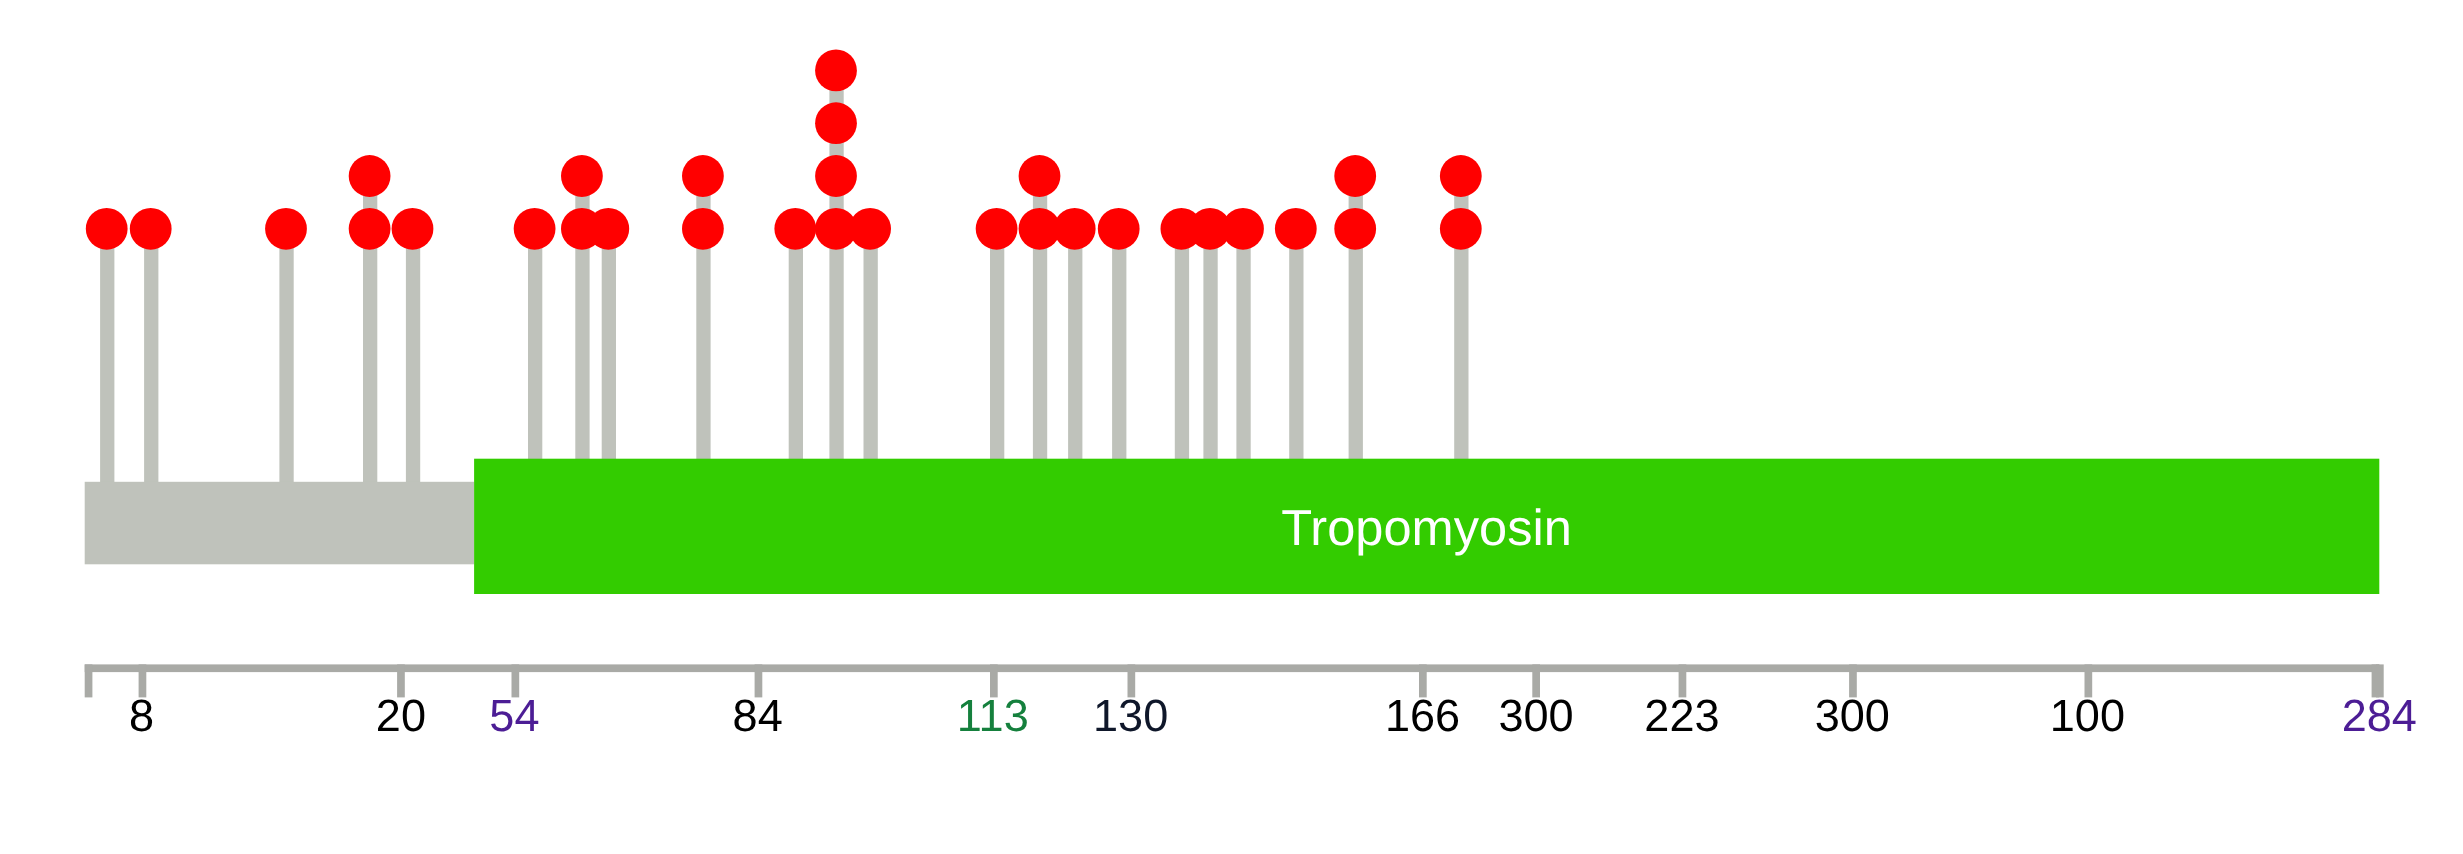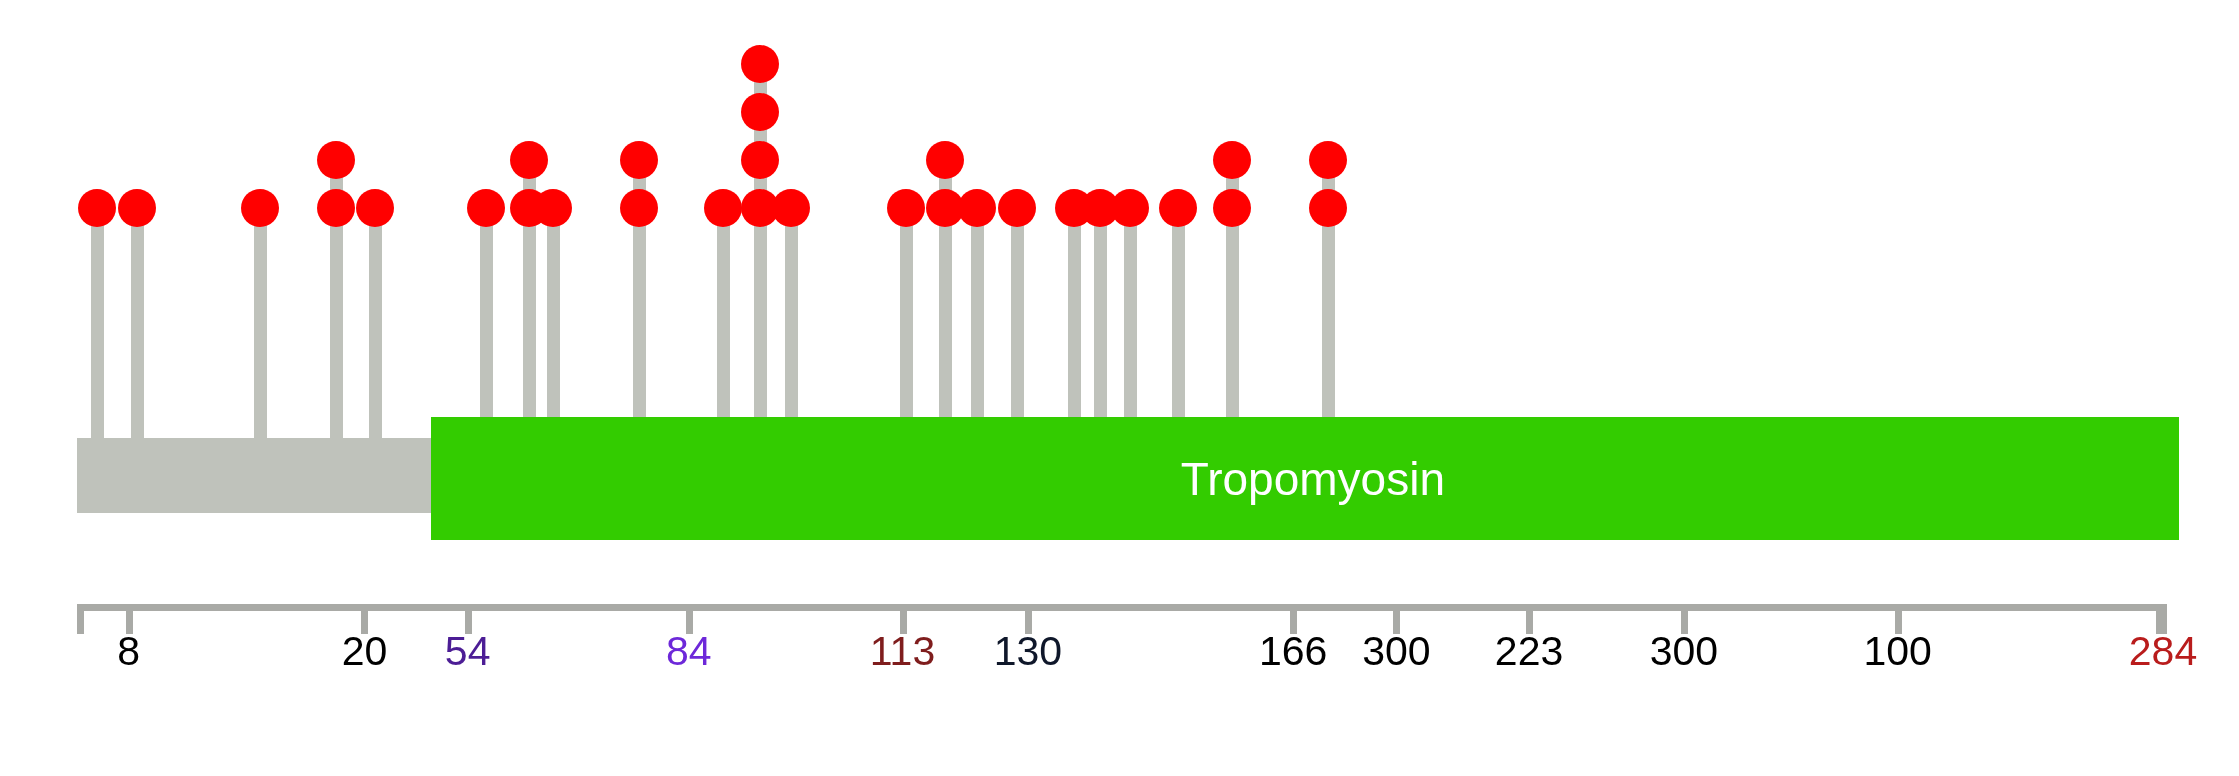--- a/index.html
+++ b/index.html
@@ -166,47 +166,47 @@
       </div>
       <div class="lolli" title="position 248 (2)">
         <div class="lolli-stem" style="left: 1321.5px; top: 160px; height: 290px; background: rgb(191, 194, 187);"></div>
         <div class="lolli-head" style="left: 1309px; top: 189px; height: 38px; width: 38px; background: rgb(255, 0, 0);"></div>
         <div class="lolli-head" style="left: 1309px; top: 141px; height: 38px; width: 38px; background: rgb(255, 0, 0);"></div>
       </div>
     </div>
 
   <div id="backbone" class="backbone" style="left: 77px; width: 353.809px; top: 438px; height: 75px; background: rgb(191, 194, 187);"></div>
 
-  <div id="domain" class="domain" style="left: 430.809px; width: 1732.19px; top: 417px; height: 123px; background: rgb(51, 204, 0); padding-left: 16px;">
+  <div id="domain" class="domain" style="left: 430.809px; width: 1732.19px; top: 417px; height: 123px; background: rgb(51, 204, 0);">
     <span class="domain-label" style="color: rgb(255, 255, 255);">Tropomyosin</span>
   </div>
 
   <div id="axis-layer">
       <div class="axis-line" style="left: 77px; width: 2086px; top: 604px; background: rgb(169, 170, 166);"></div>
       <div class="axis-tick" style="left: 77px; top: 604px; height: 30px; background: rgb(169, 170, 166);"></div>
       <div class="axis-tick" style="left: 2156px; top: 604px; height: 30px; background: rgb(169, 170, 166);"></div>
       <div class="axis-tick" style="left: 125.597px; top: 604px; height: 30px; background: rgb(169, 170, 166);"></div>
       <div class="axis-label" style="left: 128.597px; top: 628px; color: rgb(0, 0, 0);">8</div>
       <div class="axis-tick" style="left: 361.47px; top: 604px; height: 30px; background: rgb(169, 170, 166);"></div>
       <div class="axis-label" style="left: 364.47px; top: 628px; color: rgb(0, 0, 0);">20</div>
       <div class="axis-tick" style="left: 464.664px; top: 604px; height: 30px; background: rgb(169, 170, 166);"></div>
       <div class="axis-label" style="left: 467.664px; top: 628px; color: #4c1d95;">54</div>
       <div class="axis-tick" style="left: 685.795px; top: 604px; height: 30px; background: rgb(169, 170, 166);"></div>
-      <div class="axis-label" style="left: 688.795px; top: 628px; color: #6d28d9;">84</div>
+      <div class="axis-label" style="left: 688.795px; top: 628px; color: #000000;">84</div>
       <div class="axis-tick" style="left: 899.555px; top: 604px; height: 30px; background: rgb(169, 170, 166);"></div>
-      <div class="axis-label" style="left: 902.555px; top: 628px; color: #7f1d1d; text-align: right;">113</div>
+      <div class="axis-label" style="left: 902.555px; top: 628px; color: #15803d; text-align: right;">113</div>
       <div class="axis-tick" style="left: 1024.86px; top: 604px; height: 30px; background: rgb(169, 170, 166);"></div>
       <div class="axis-label" style="left: 1027.86px; top: 628px; color: #0f172a;">130</div>
       <div class="axis-tick" style="left: 1290.22px; top: 604px; height: 30px; background: rgb(169, 170, 166);"></div>
       <div class="axis-label" style="left: 1293.22px; top: 628px; color: rgb(0, 0, 0);">166</div>
       <div class="axis-tick" style="left: 1393.41px; top: 604px; height: 30px; background: rgb(169, 170, 166);"></div>
       <div class="axis-label" style="left: 1396.41px; top: 628px; color: rgb(0, 0, 0);">300</div>
       <div class="axis-tick" style="left: 1526.09px; top: 604px; height: 30px; background: rgb(169, 170, 166);"></div>
       <div class="axis-label" style="left: 1529.09px; top: 628px; color: rgb(0, 0, 0);">223</div>
       <div class="axis-tick" style="left: 1680.88px; top: 604px; height: 30px; background: rgb(169, 170, 166);"></div>
       <div class="axis-label" style="left: 1683.88px; top: 628px; color: rgb(0, 0, 0);">300</div>
       <div class="axis-tick" style="left: 1894.64px; top: 604px; height: 30px; background: rgb(169, 170, 166);"></div>
       <div class="axis-label" style="left: 1897.64px; top: 628px; color: rgb(0, 0, 0);">100</div>
       <div class="axis-tick" style="left: 2160px; top: 604px; height: 30px; background: rgb(169, 170, 166);"></div>
-      <div class="axis-label" style="left: 2163px; top: 628px; color: #b91c1c; text-align: right;">284</div>
+      <div class="axis-label" style="left: 2163px; top: 628px; color: #4c1d95; text-align: right;">284</div>
     </div>
 
 </div>
 
 </body></html>

